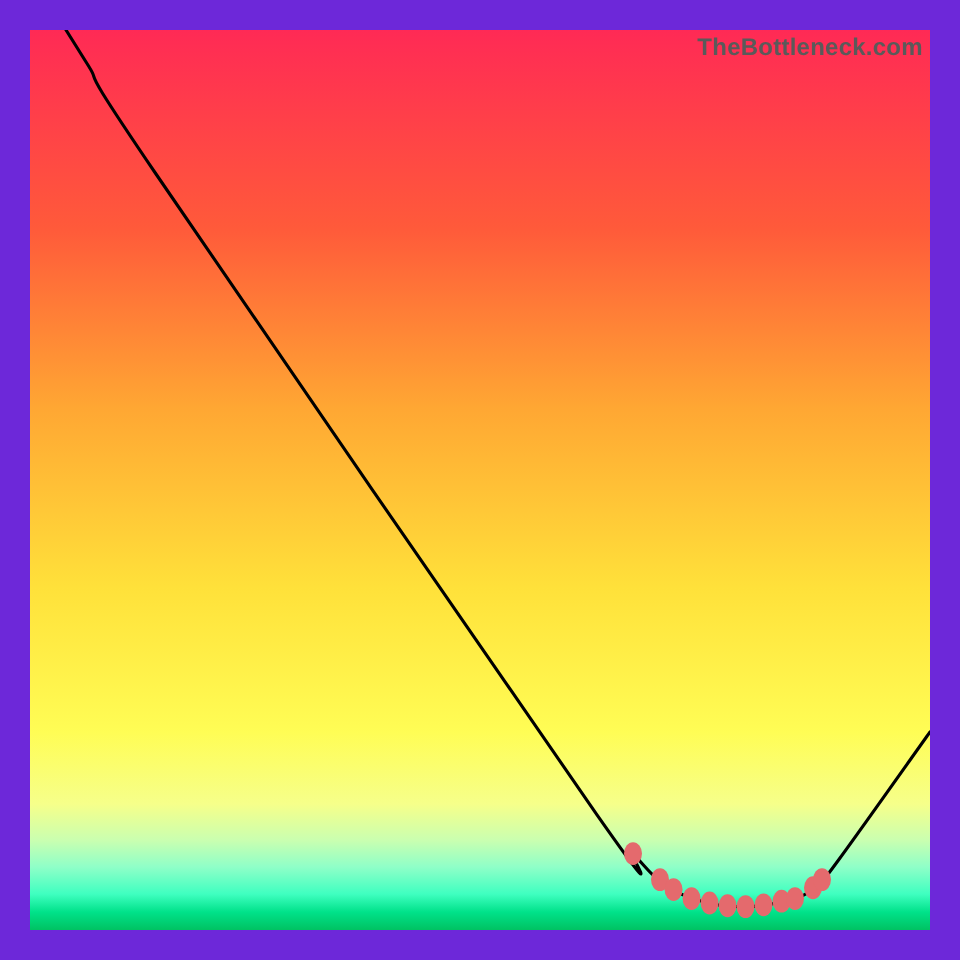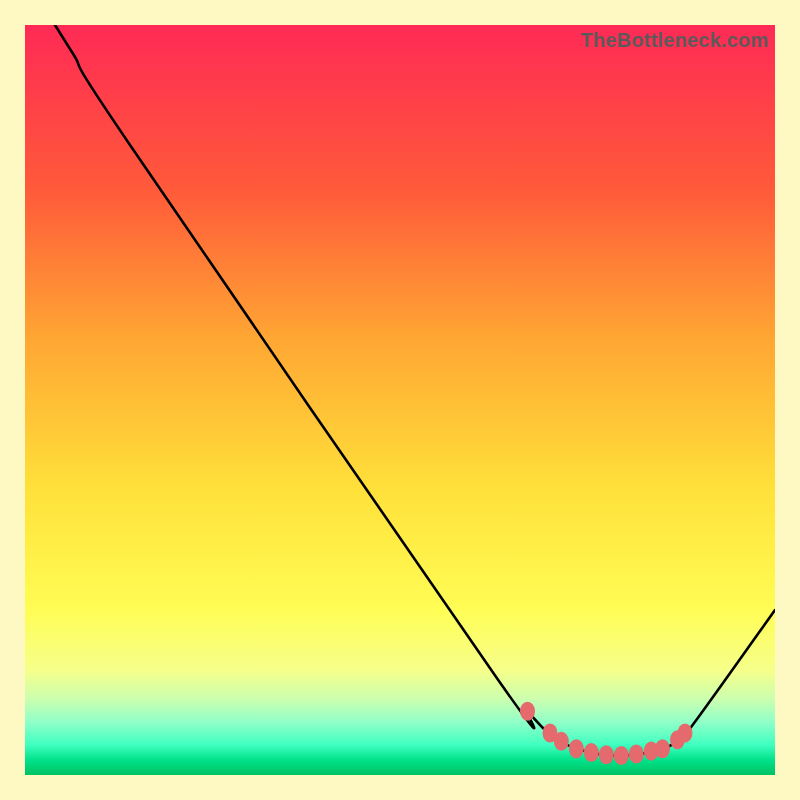--- a/index.html
+++ b/index.html
@@ -1,20 +1,20 @@
 <!DOCTYPE html>
 <html><head>
 <meta charset="utf-8">
 <style>
   * { margin: 0; padding: 0; box-sizing: border-box; }
   html, body { width: 800px; height: 800px; overflow: hidden; }
   .frame {
     width: 800px;
     height: 800px;
-    background: #fef9c3;
+    background: #6d28d9;
     position: relative;
   }
   .plot {
     position: absolute;
     left: 25px;
     top: 25px;
     width: 750px;
     height: 750px;
     background: linear-gradient(
       to bottom,

